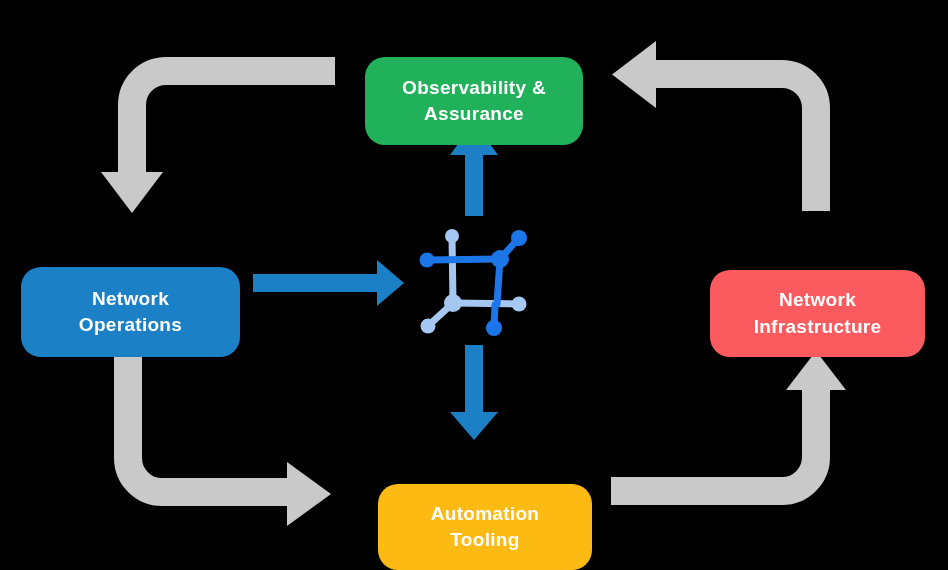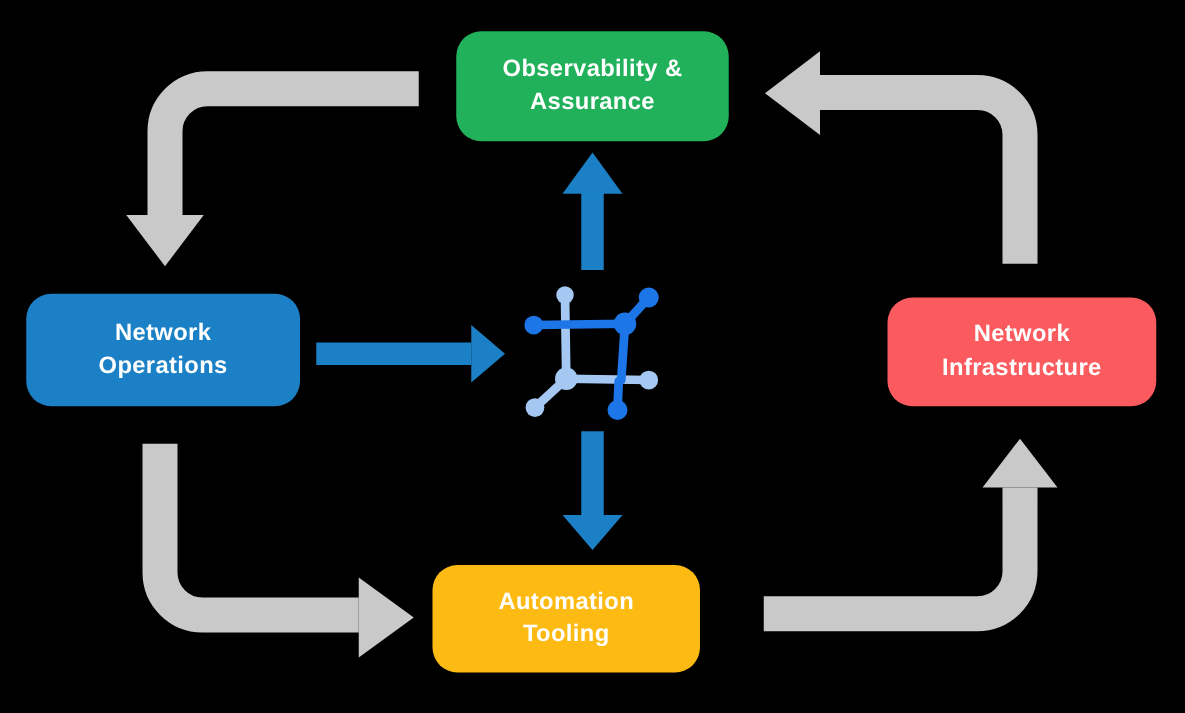--- a/index.html
+++ b/index.html
@@ -26,25 +26,26 @@
     display: flex;
     align-items: center;
     justify-content: center;
     color: #ffffff;
     font-weight: 600;
     font-size: 19px;
     line-height: 1.38;
     text-align: center;
     white-space: pre-line;
     letter-spacing: 0.3px;
+    margin-top: 32px;
   }
   .node-observability   { left: 365px; top: 25px;  width: 218px; height: 88px; background: #21B15A; }
   .node-operations      { left: 21px;  top: 235px; width: 219px; height: 90px; background: #1B80C5; }
   .node-infrastructure  { left: 710px; top: 238px; width: 215px; height: 87px; background: #FB5B5E; }
-  .node-automation      { left: 346px; top: 452px; width: 214px; height: 86px; background: #FDBA12; }
+  .node-automation      { left: 378px; top: 452px; width: 214px; height: 86px; background: #FDBA12; }
 </style>
 </head>
 <body>
 
 <div class="canvas">
 
   <svg class="layer" width="948" height="570" viewBox="0 0 948 570">
 
     <g stroke="#C9C9C9" stroke-width="28" fill="none">
       <path d="M335 71 H166 A34 34 0 0 0 132 105 V172"></path>

